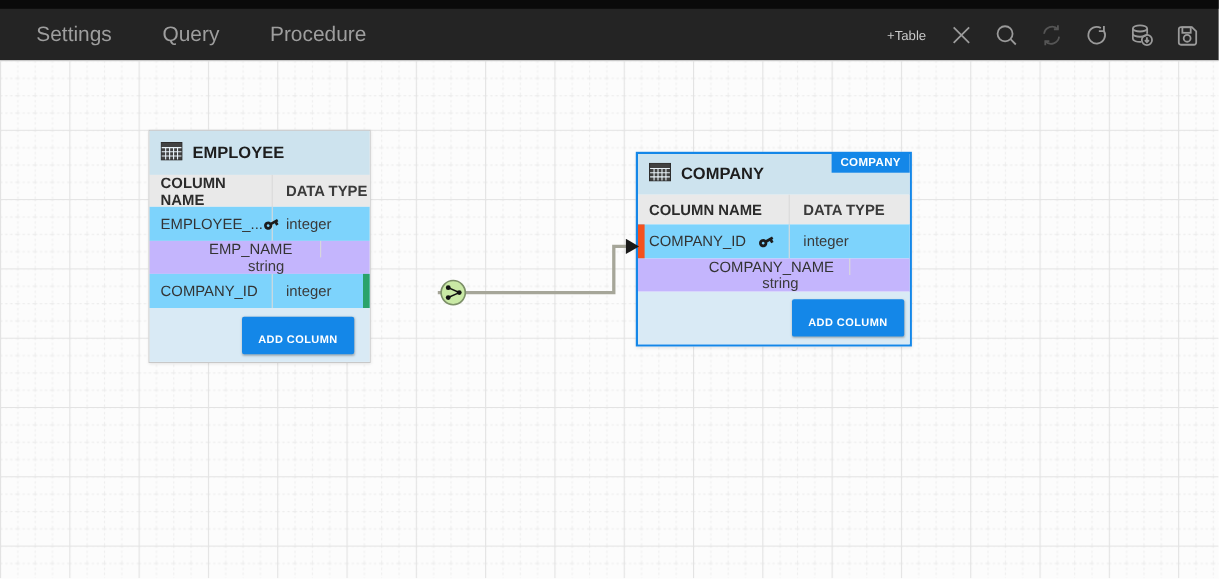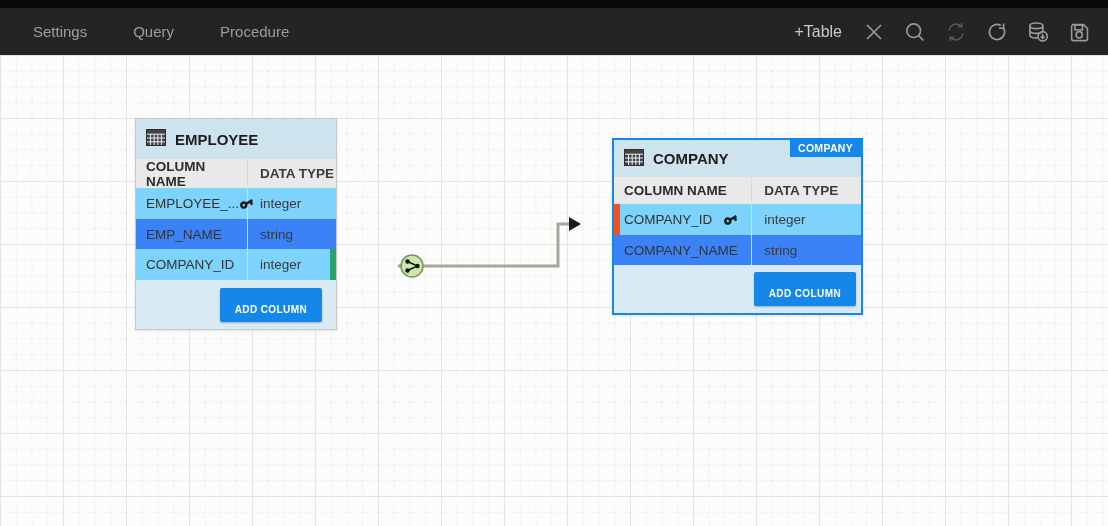--- a/index.html
+++ b/index.html
@@ -14,33 +14,33 @@
   .topbar {
     position:relative; height:55px; background:#242424;
     display:flex; align-items:stretch;
   }
   .topbar::before {
     content:""; position:absolute; top:0; left:0; right:0; height:8px;
     background:#0a0a0a;
   }
   .tabs { display:flex; margin-top:8px; padding-left:10px; position:relative; }
   .tab {
-    height:47px; line-height:47px; padding:0 23px; font-size:15px;
+    height:47px; line-height:47px; padding:0 23px; font-size:19px;
     color:#9e9e9e; cursor:pointer; position:relative; white-space:nowrap;
   }
   .tab.active { background:#3c3c3c; color:#fafafa; }
   .tab.active::before {
     content:""; position:absolute; top:-3px; left:0; right:0; height:3px;
     background:#1789e6;
   }
   .toolbar {
     margin-left:auto; margin-top:8px; display:flex; align-items:center;
     gap:11px; padding-right:14px;
   }
-  .add-table { color:#c9c9c9; font-size:16px; margin-right:6px; cursor:pointer; }
+  .add-table { color:#c9c9c9; font-size:12px; margin-right:6px; cursor:pointer; }
   .tb-icon { width:30px; height:30px; display:flex; align-items:center; justify-content:center; cursor:pointer; }
   .tb-icon svg { stroke:#9a9a9a; fill:none; stroke-width:1.5; }
   .tb-icon.disabled svg { stroke:#555555; }
 
   
   .canvas { position:relative; height:471px; background:#fcfcfc; overflow:hidden; }
   .gridsvg, .connsvg { position:absolute; left:0; top:0; }
   .connsvg { pointer-events:none; }
 
   
@@ -48,21 +48,21 @@
     position:absolute; background:#ffffff; border:1px solid #c8c8c8;
     box-shadow:0 1px 3px rgba(0,0,0,.10); font-size:13.5px; color:#333;
   }
   .etable.selected { border:2px solid #1487e8; }
   .et-header {
     height:40px; background:#cde3ee; display:flex; align-items:center;
     padding:0 10px; gap:9px; font-weight:bold; font-size:15px; color:#1d1d1d;
   }
   .t-company .et-header { height:37px; }
   .et-row { display:flex; align-items:center; height:31px; background:#7dd3fc; position:relative; }
-  .et-row.alt { background:#3b82f6; }
+  .et-row.alt { background:#c4b5fd;flex-direction:column; }
   .et-colhead { height:29px; background:#e9e9e9; font-weight:bold; color:#2b2b2b;align-items:flex-end; }
   .t-company .et-colhead { height:27px; }
   .et-row.h30 { height:30px; }
   .cell { display:flex; align-items:center; height:100%; }
   .cell.name { width:56%; padding-left:10px; border-right:1px solid #dadada; }
   .cell.type { flex:1; padding-left:12px; color:#3a3a3a; }
   .key-icon { margin-left:auto; margin-right:13px; display:flex; transform:rotate(-30deg); }
   .src-bar::after {
     content:""; position:absolute; right:0; top:0; bottom:0; width:6px;
     background:#2aa36b;
@@ -194,21 +194,21 @@
       <div class="cell name">
           <span>COMPANY_ID</span>
         </div>
       <div class="cell type">integer</div>
     </div>
     <div class="et-footer">
       <button class="add-col-btn">ADD COLUMN</button>
     </div>
   </div>
 
-  <div class="etable selected t-company" style="left:612px; top:83px; width:251px;">
+  <div class="etable selected t-company" style="left:578px; top:83px; width:251px;">
     <div class="badge">COMPANY</div>
     <div class="et-header">
       <span>
         <svg width="20" height="17" viewBox="0 0 20 17">
           <rect x="0.5" y="0.5" width="19" height="16" fill="#424242" stroke="#2e2e2e"></rect>
           <path d="M1 5.2 H19 M1 9 H19 M1 12.8 H19 M4.6 5.2 V16 M8.2 5.2 V16 M11.8 5.2 V16 M15.4 5.2 V16" stroke="#e8f1f7" stroke-width="1" fill="none"></path>
         </svg>
       </span>
       <span>COMPANY</span>
     </div>

